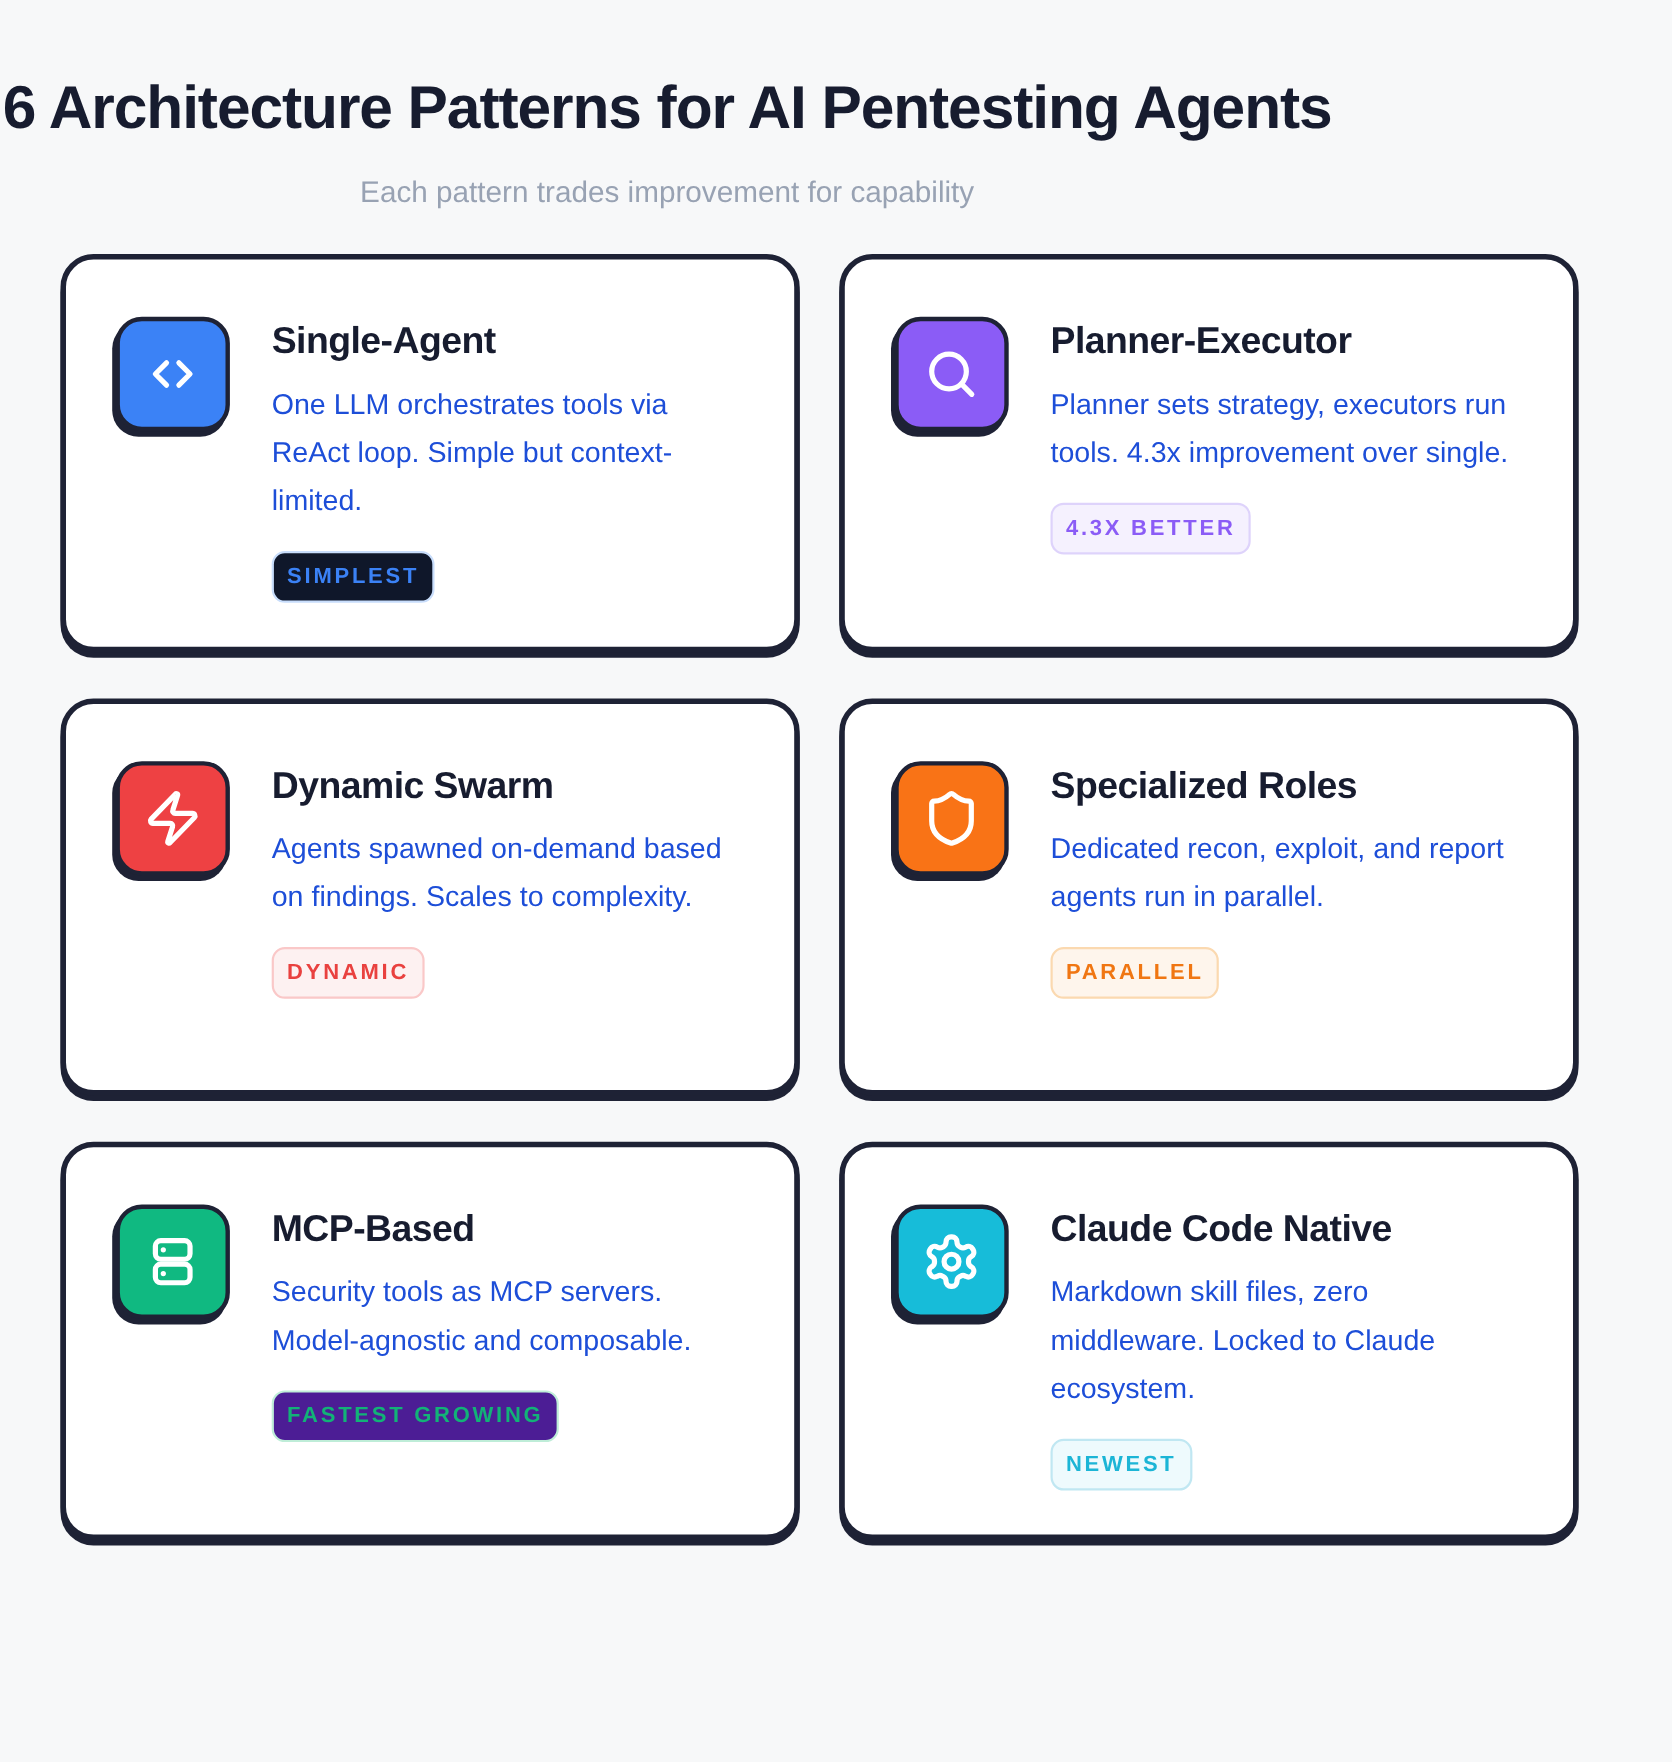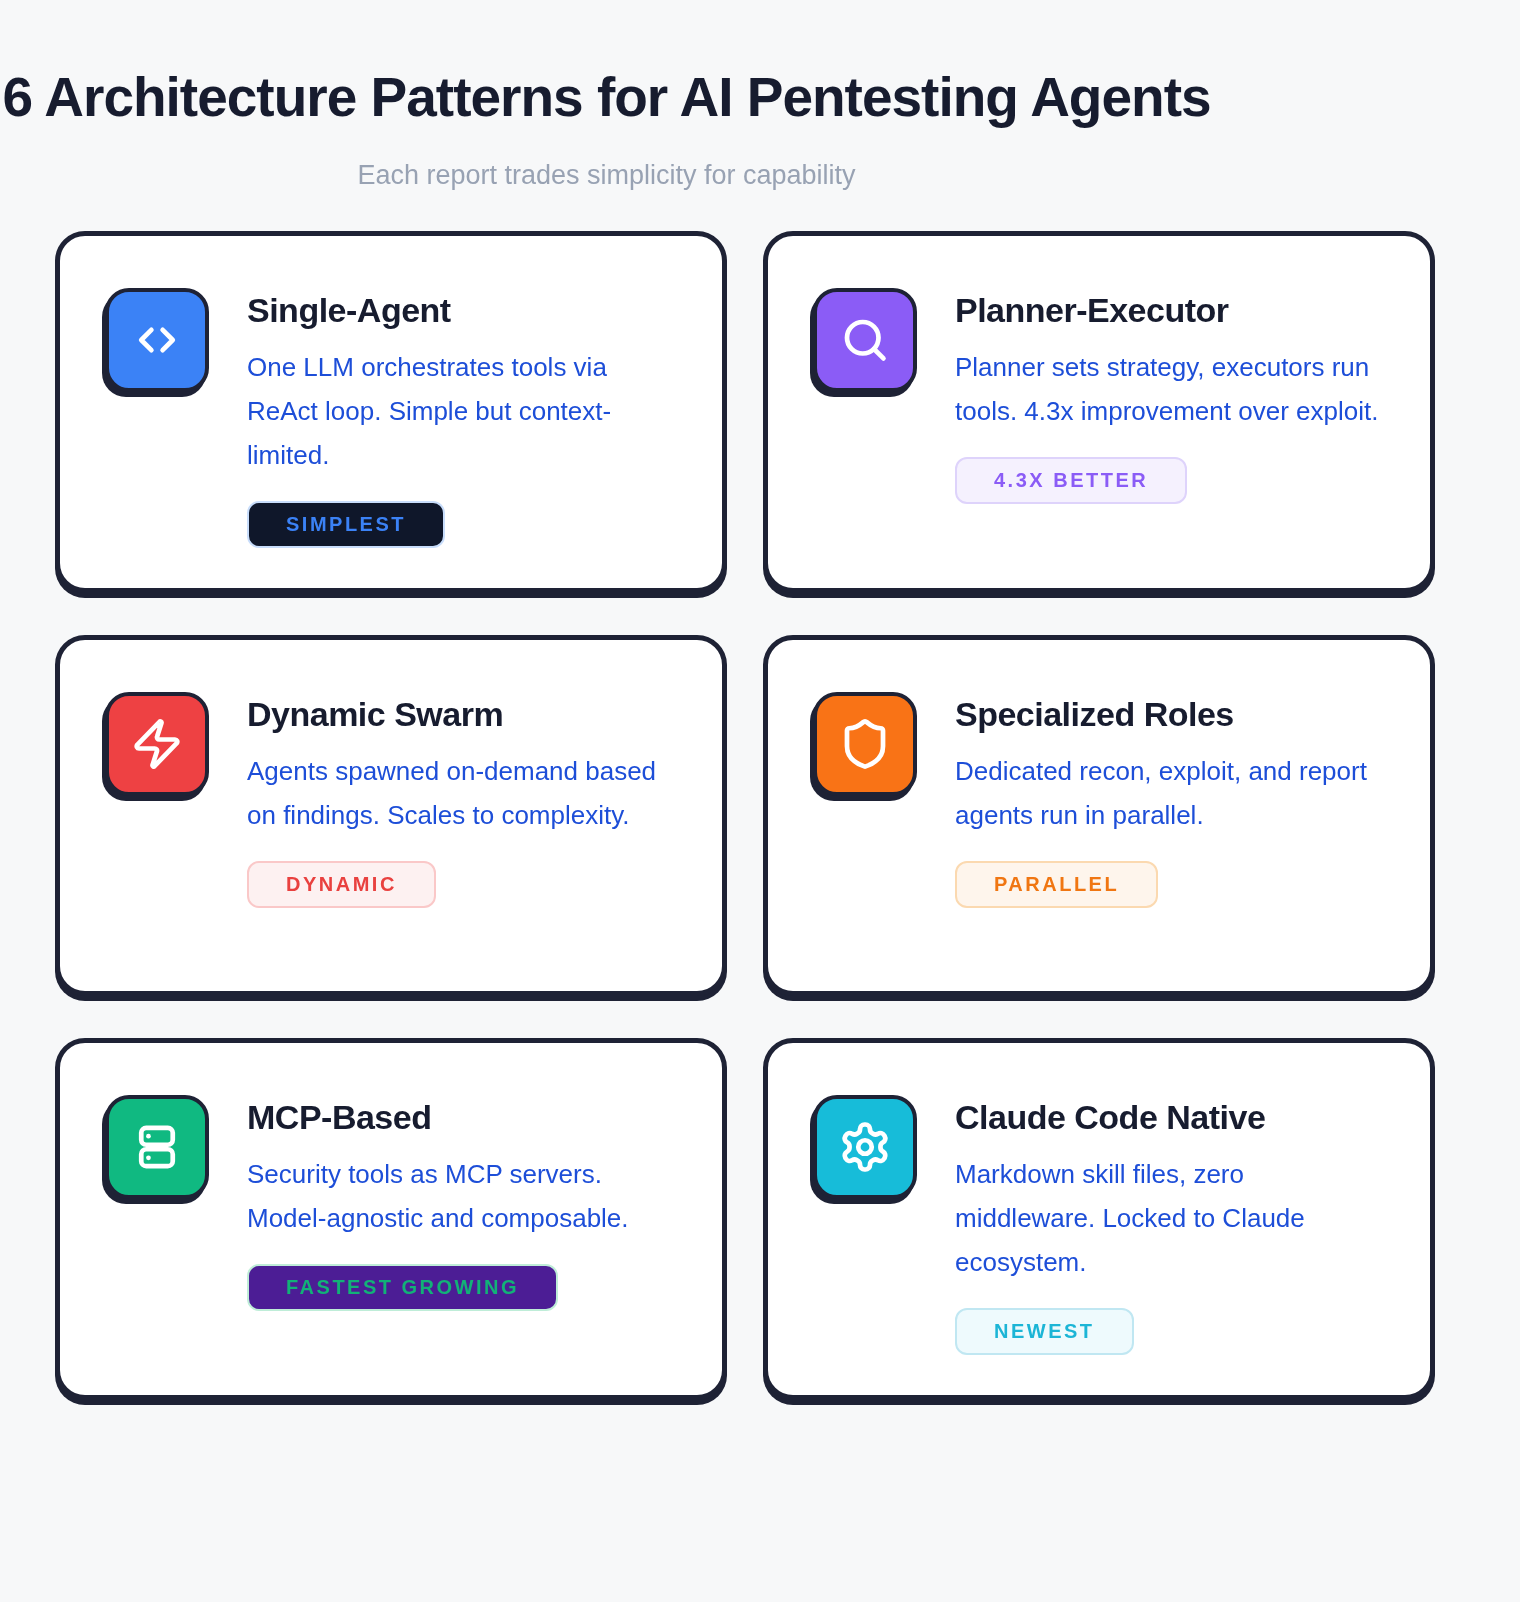--- a/index.html
+++ b/index.html
@@ -76,33 +76,33 @@
     line-height: 44px;
     color: #1d4ed8;
     max-width: 452px;
   }
   .badge {
     display: inline-block;
     margin-top: 24px;
     font-size: 20px;
     font-weight: 700;
     letter-spacing: 2.5px;
-    padding: 10px 37px;
+    padding: 10px 12px;
     border-radius: 12px;
     border: 2px solid transparent;
     background: #fff;
   }
 </style>
 </head>
 <body>
 
 <div class="page">
 
   <h1 class="page-title">6 Architecture Patterns for AI Pentesting Agents</h1>
-  <div class="page-subtitle">Each report trades simplicity for capability</div>
+  <div class="page-subtitle">Each pattern trades improvement for capability</div>
 
   <div class="cards-grid">
 
     <div class="card">
       <div class="tile" style="background: rgb(59, 130, 246);">
         <svg viewBox="0 0 24 24" fill="none" stroke="#ffffff" stroke-width="2.1" stroke-linecap="round" stroke-linejoin="round">
           <polyline points="14.5 7.5 19 12 14.5 16.5"></polyline>
           <polyline points="9.5 7.5 5 12 9.5 16.5"></polyline>
         </svg>
       </div>
@@ -115,21 +115,21 @@
 
     <div class="card">
       <div class="tile" style="background: rgb(139, 92, 246);">
         <svg viewBox="0 0 24 24" fill="none" stroke="#ffffff" stroke-width="2.1" stroke-linecap="round" stroke-linejoin="round">
           <circle cx="11" cy="11" r="7"></circle>
           <line x1="20.2" y1="20.2" x2="16" y2="16"></line>
         </svg>
       </div>
       <div class="card-body">
         <div class="card-title">Planner-Executor</div>
-        <div class="card-desc">Planner sets strategy, executors run tools. 4.3x improvement over exploit.</div>
+        <div class="card-desc">Planner sets strategy, executors run tools. 4.3x improvement over single.</div>
         <div class="badge" style="color: rgb(139, 92, 246); background: rgb(245, 241, 254); border-color: rgb(222, 211, 251);">4.3X BETTER</div>
       </div>
     </div>
 
     <div class="card">
       <div class="tile" style="background: rgb(238, 65, 67);">
         <svg viewBox="0 0 24 24" fill="none" stroke="#ffffff" stroke-width="2.1" stroke-linecap="round" stroke-linejoin="round">
           <path d="M4 14a1 1 0 0 1-.78-1.63l9.9-10.2a.5.5 0 0 1 .86.46l-1.92 6.02A1 1 0 0 0 13 10h7a1 1 0 0 1 .78 1.63l-9.9 10.2a.5.5 0 0 1-.86-.46l1.92-6.02A1 1 0 0 0 11 14z"></path>
         </svg>
       </div>

